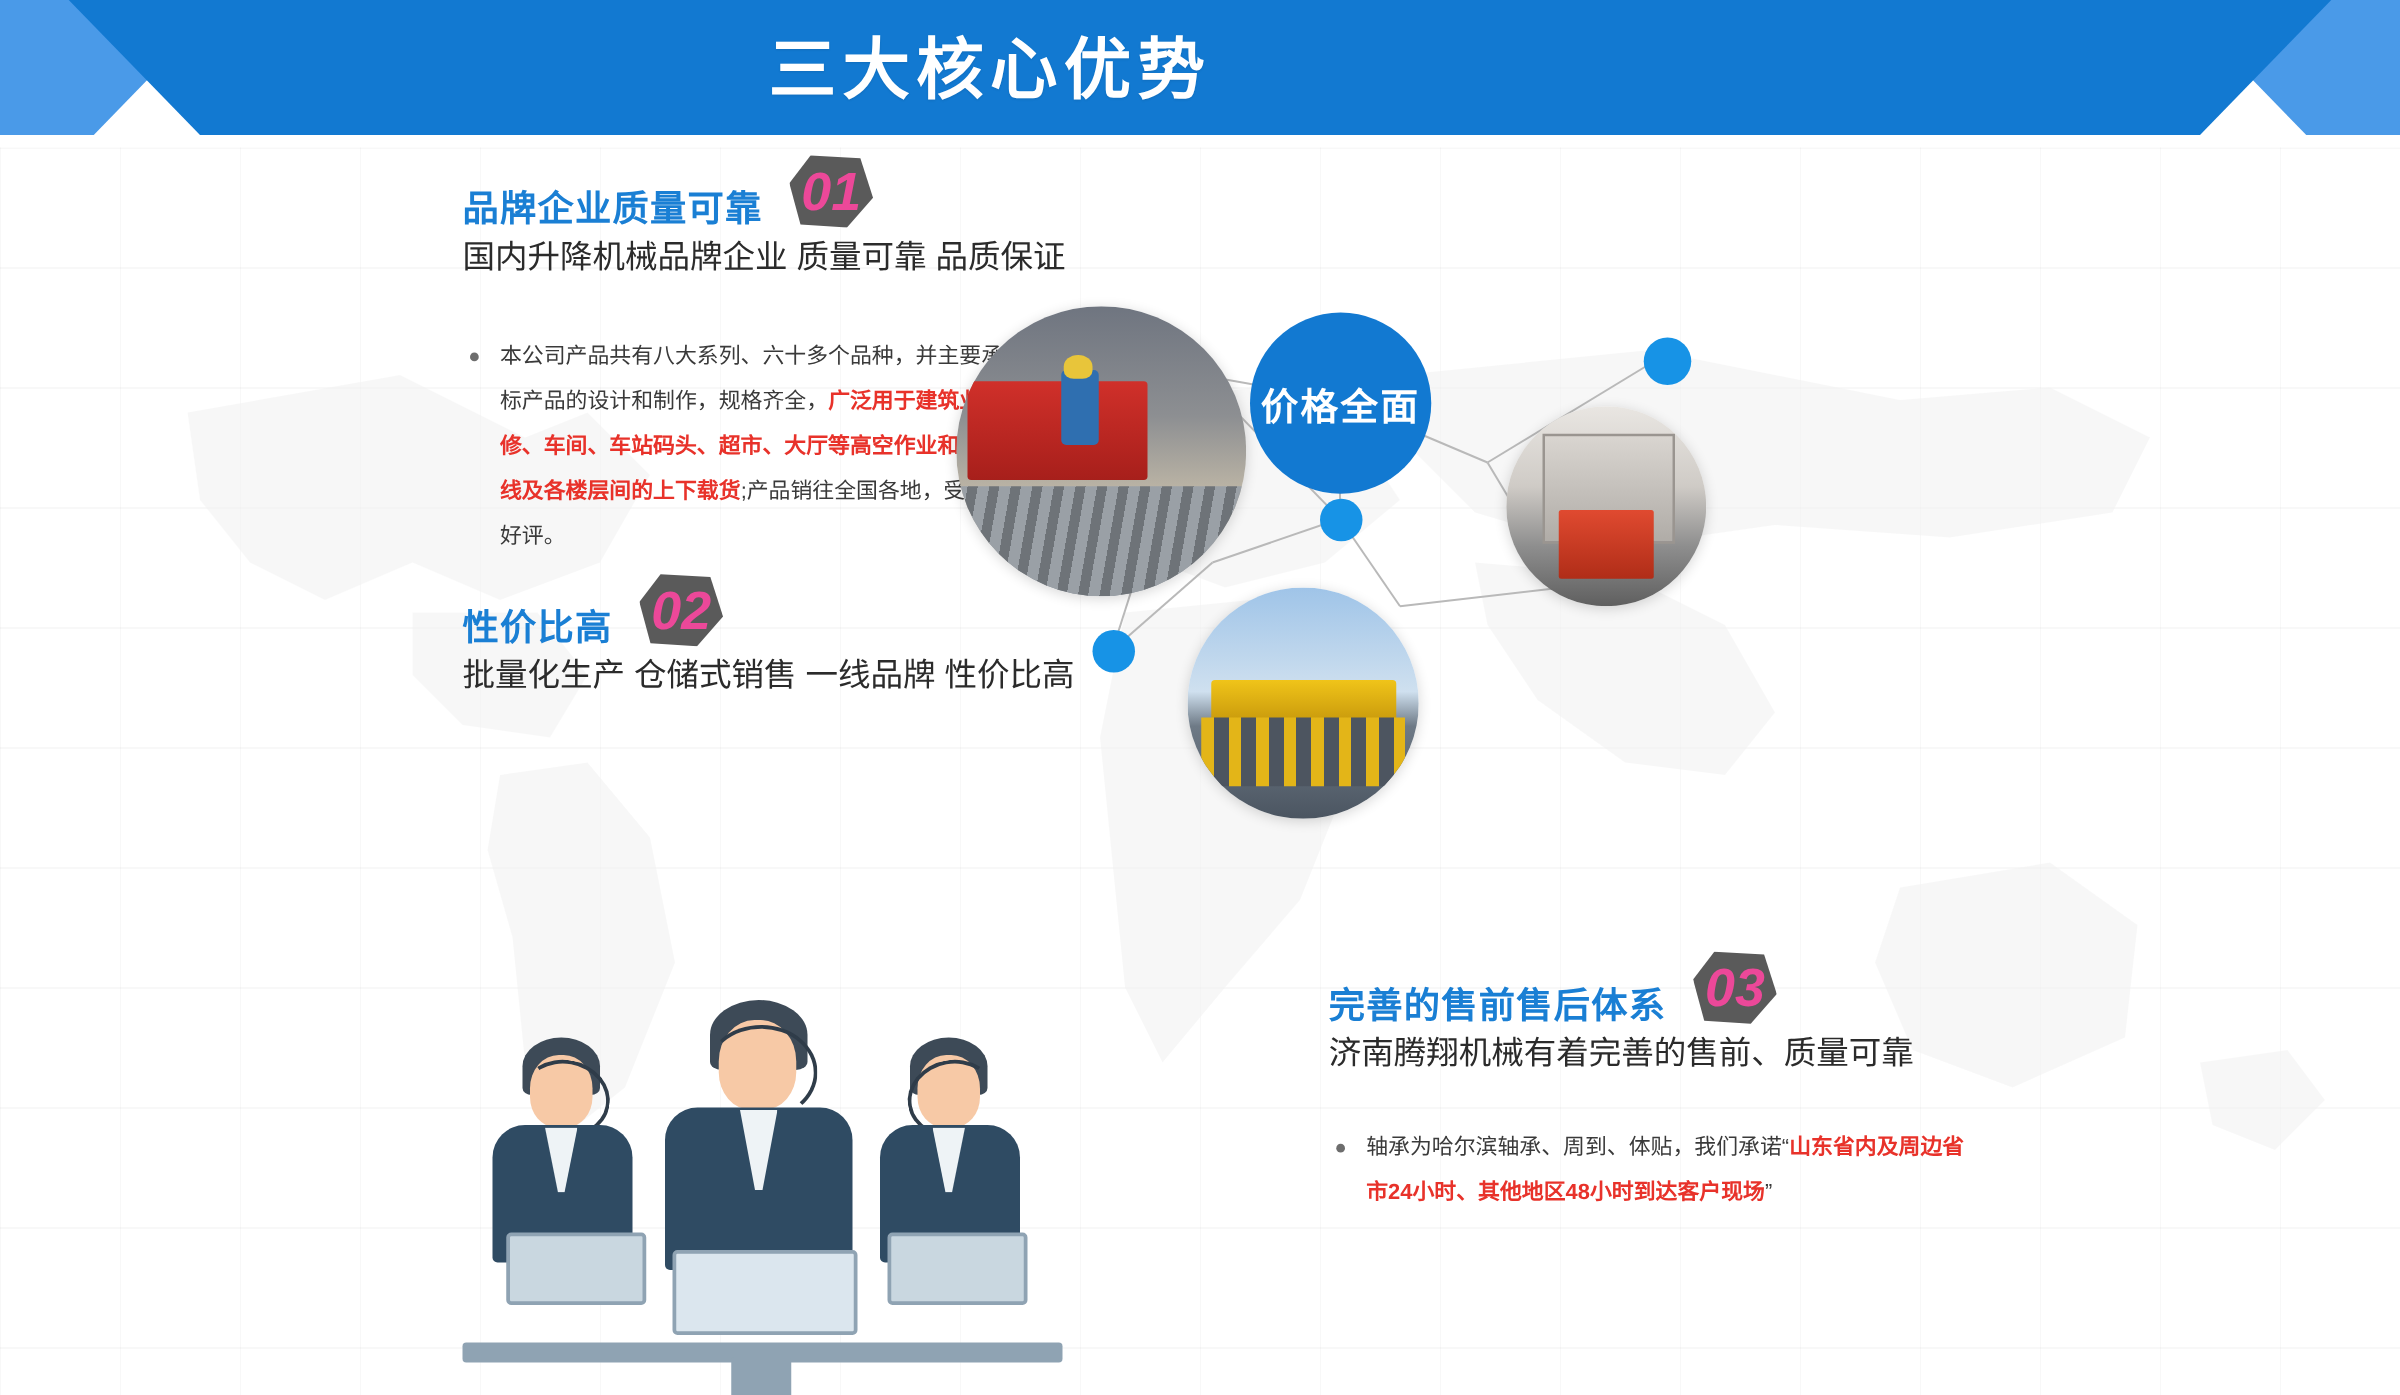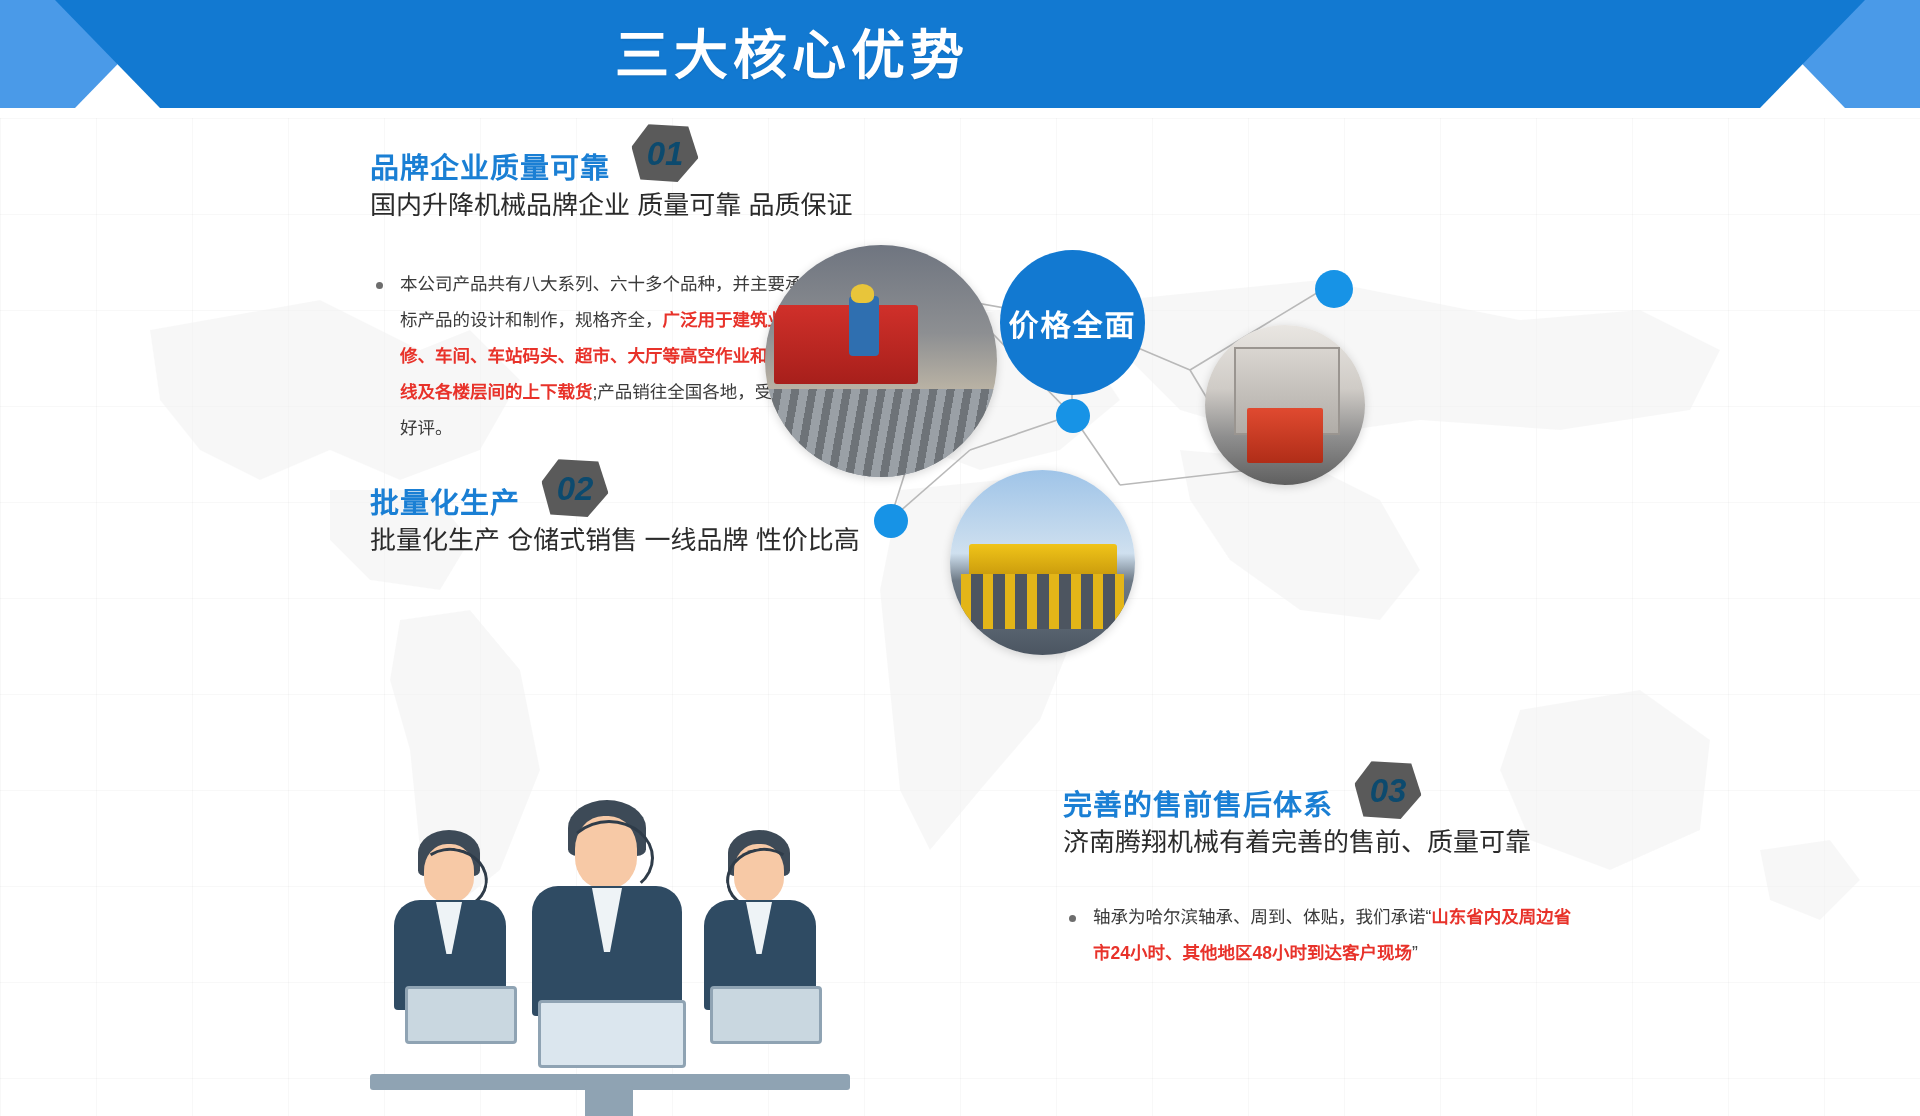--- a/index.html
+++ b/index.html
@@ -45,21 +45,21 @@
     position:relative;width:66px;height:62px;margin-left:10px;margin-top:-16px;
     flex:0 0 auto;
   }
   .hexnum .hex{
     position:absolute;inset:0;background:#5a5a5a;
     clip-path:polygon(28% 2%,88% 10%,100% 62%,66% 98%,10% 90%,0% 36%);
     transform:rotate(-4deg);
   }
   .hexnum .num{
     position:absolute;inset:0;display:flex;align-items:center;justify-content:center;
-    color:#0c4a6e;font-size:33px;font-weight:700;font-style:italic;
+    color:#ec4899;font-size:43px;font-weight:700;font-style:italic;
     transform:translateY(1px);
   }
   .sub-title{
     color:#2b2b2b;font-size:26px;line-height:1.35;margin-top:4px;white-space:nowrap;
   }
 
   ul.bullets{list-style:none;margin:0;padding:0;}
   ul.bullets li{
     position:relative;padding-left:30px;
     font-size:17.5px;line-height:2.05;color:#3a3a3a;
@@ -160,21 +160,21 @@
       </div>
     </div>
     <div class="sub-title">国内升降机械品牌企业 质量可靠 品质保证</div>
     <ul class="bullets" style="margin-top:44px;width:515px;">
       <li><span>本公司产品共有八大系列、六十多个品种，并主要承接各种非标产品的设计和制作，规格齐全，</span><span class="hl">广泛用于建筑业室内外装修、车间、车站码头、超市、大厅等高空作业和工业生产流水线及各楼层间的上下载货</span><span>;产品销往全国各地，受到广大用户的好评。</span></li>
     </ul>
   </div>
 
   <div class="block" style="left:370px;top:355px;width:530px;">
     <div class="head-row">
-      <div class="head-title">批量化生产</div>
+      <div class="head-title">性价比高</div>
       <div class="hexnum">
         <div class="hex"></div>
         <div class="num">02</div>
       </div>
     </div>
     <div class="sub-title">批量化生产 仓储式销售 一线品牌 性价比高</div>
   </div>
 
 </div>
 

